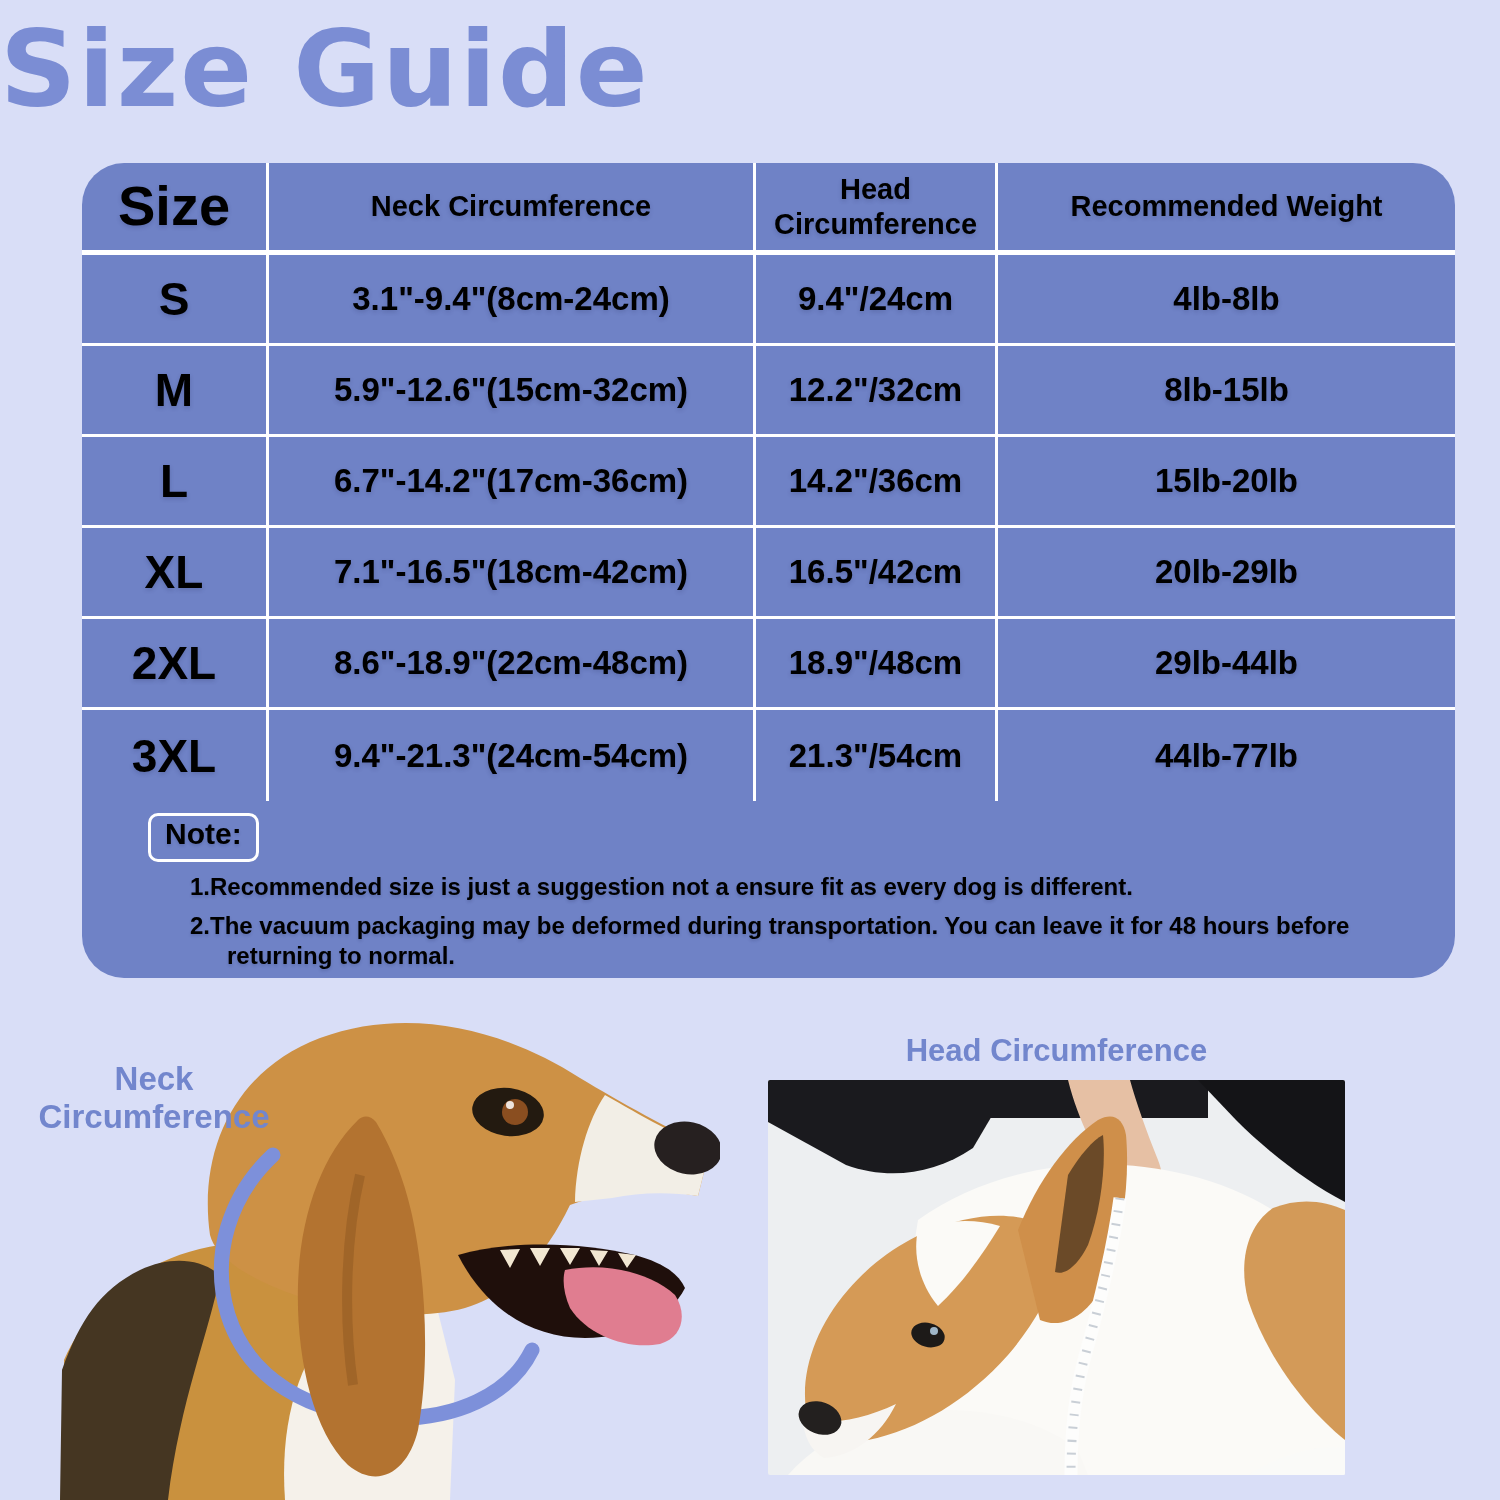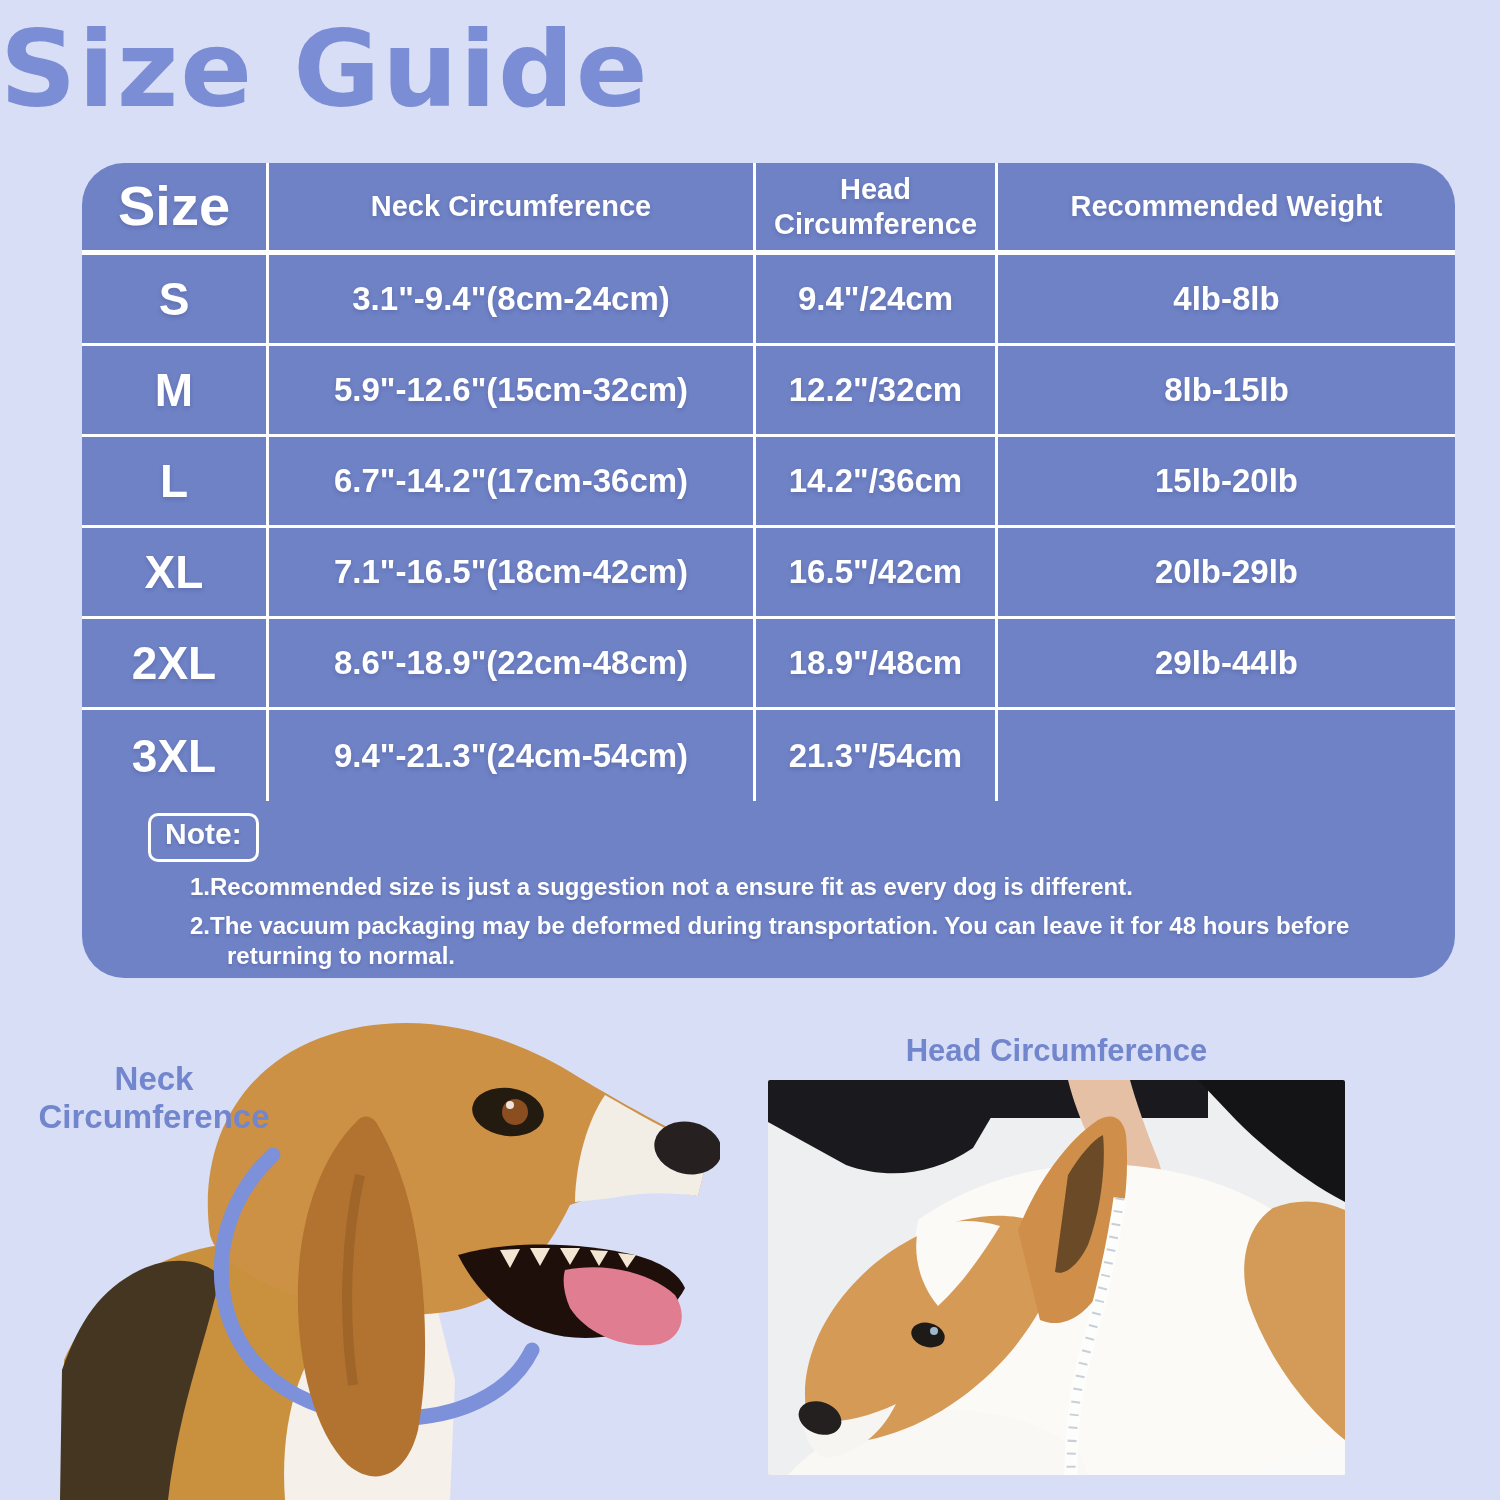--- a/index.html
+++ b/index.html
@@ -12,21 +12,21 @@
   .page-title{
     position:absolute;top:8px;left:0;width:100%;
     text-align:left;
     font-family:"DejaVu Sans",sans-serif;
     font-weight:800;font-size:106px;letter-spacing:2px;
     color:#7b8dd4;
   }
   
   .panel{
     position:absolute;left:82px;top:163px;width:1373px;height:815px;
-    background:#6f82c6;border-radius:42px;color:#ffffff;overflow:hidden;
+    background:#6f82c6;border-radius:42px;color:#000000;overflow:hidden;
   }
   .size-grid{
     display:grid;
     grid-template-columns:187px 487px 242px 457px;
     grid-template-rows:92px repeat(6,91px);
   }
   .cell{
     display:flex;align-items:center;justify-content:center;
     text-align:center;font-weight:bold;
     text-shadow:0 2px 4px rgba(35,45,90,.22);
@@ -93,20 +93,21 @@
     <div class="cell vcell rdiv">20lb-29lb</div>
 
     <div class="cell szcell cdiv rdiv">2XL</div>
     <div class="cell vcell cdiv rdiv">8.6"-18.9"(22cm-48cm)</div>
     <div class="cell vcell cdiv rdiv">18.9"/48cm</div>
     <div class="cell vcell rdiv">29lb-44lb</div>
 
     <div class="cell szcell cdiv">3XL</div>
     <div class="cell vcell cdiv">9.4"-21.3"(24cm-54cm)</div>
     <div class="cell vcell cdiv">21.3"/54cm</div>
+    <div class="cell vcell">44lb-77lb</div>
   </div>
 
   <div class="note">
     <span class="note-badge">Note:</span>
     <div class="note-items">
       <div class="note-item">1.Recommended size is just a suggestion not a ensure fit as every dog is different.</div>
       <div class="note-item">2.The vacuum packaging may be deformed during transportation. You can leave it for 48 hours before returning to normal.</div>
     </div>
   </div>
 </div>

